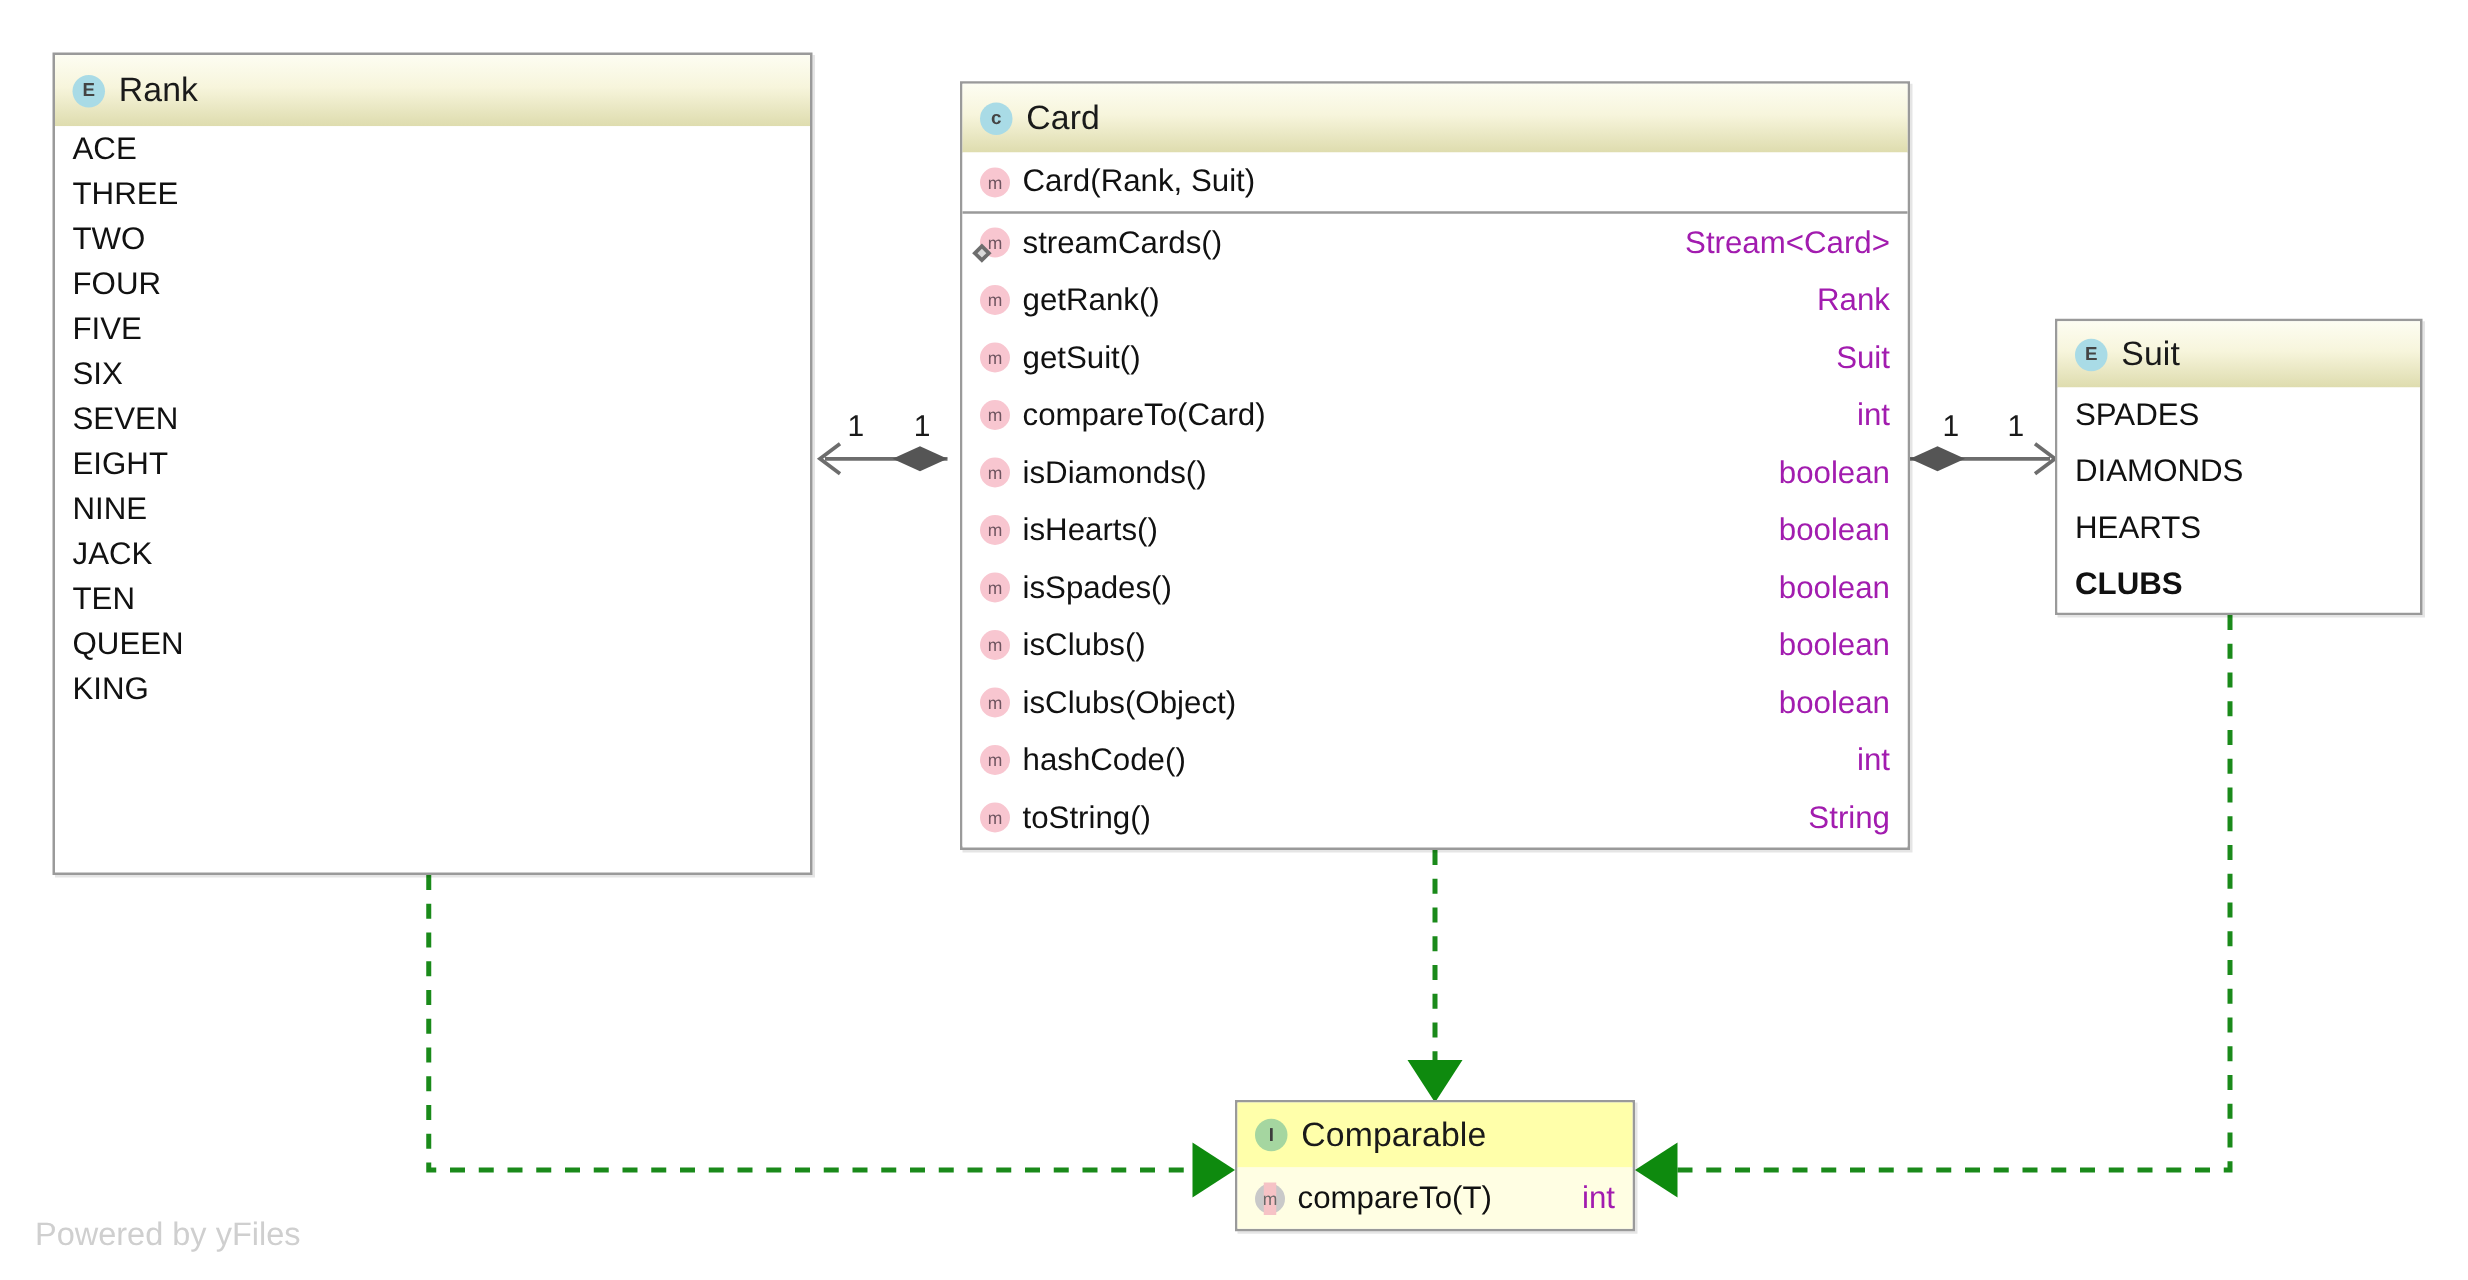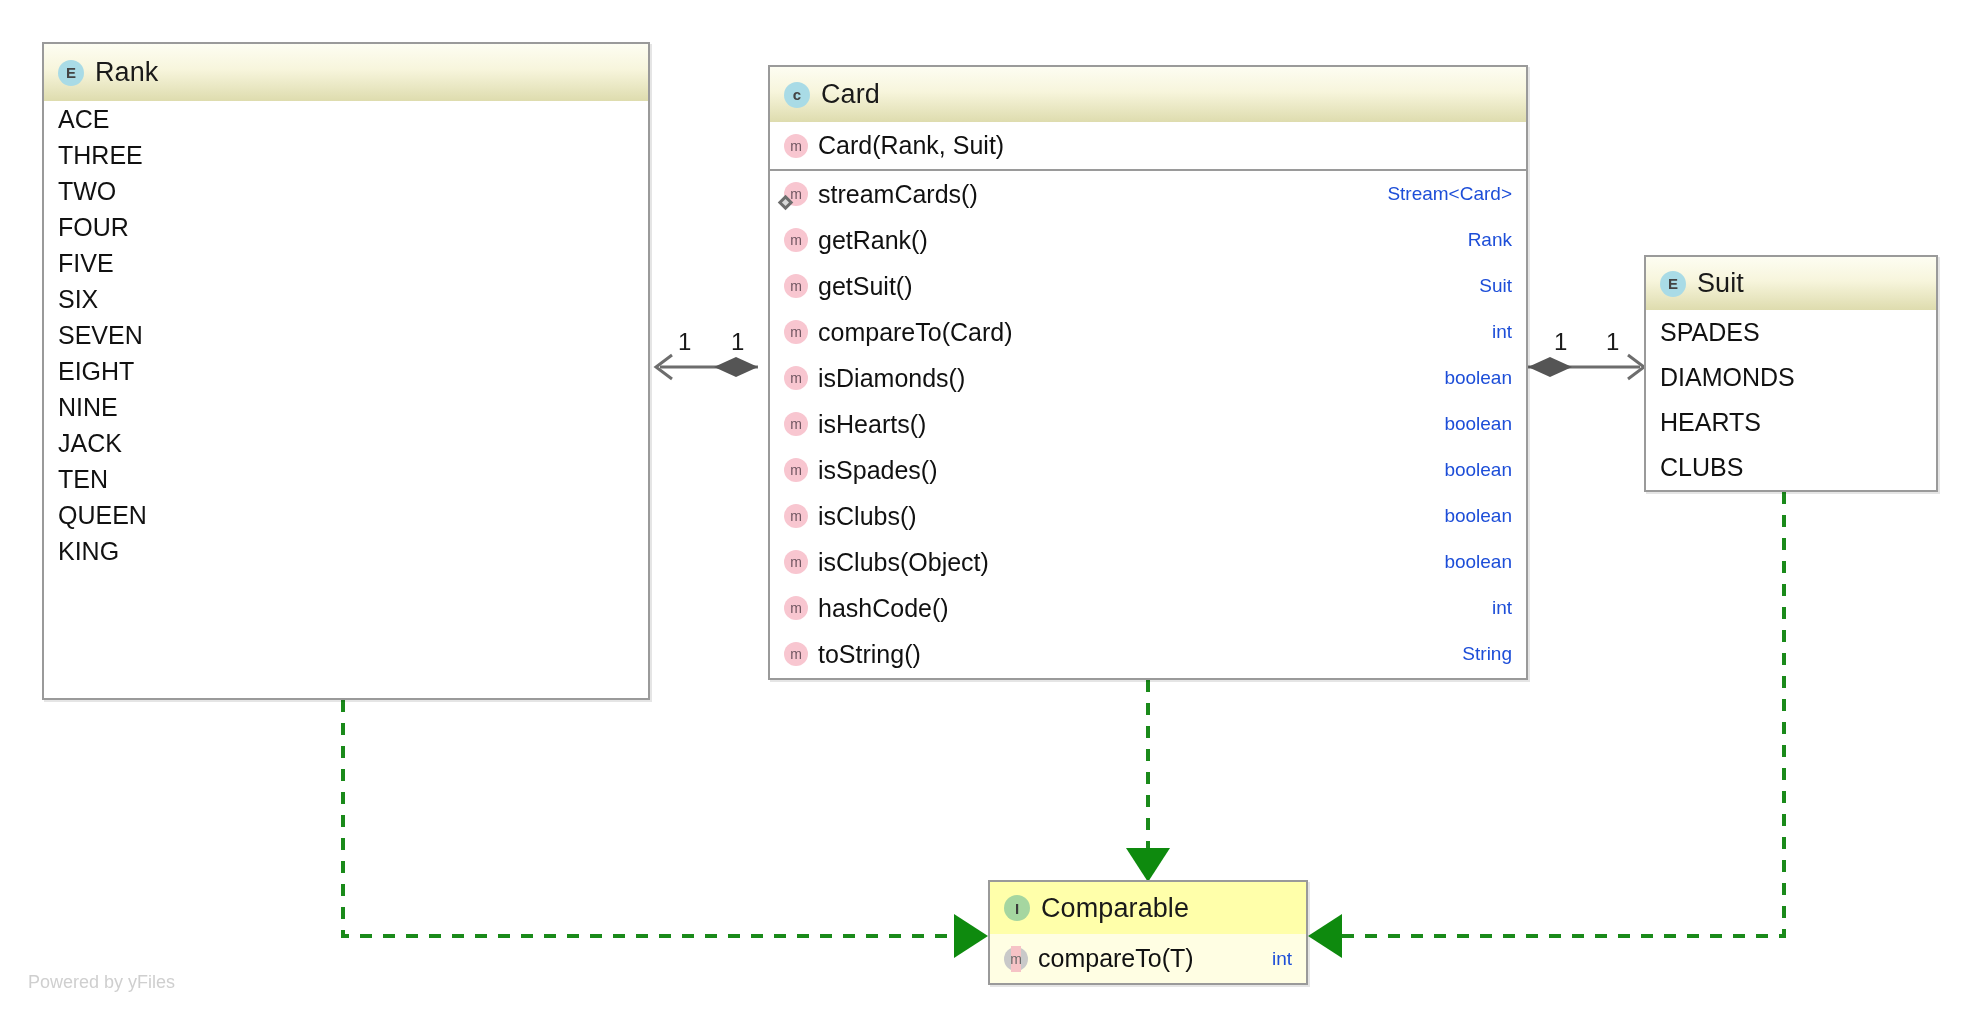--- a/index.html
+++ b/index.html
@@ -91,22 +91,22 @@
     padding: 0 14px;
     height: 36px;
     white-space: nowrap;
   }
   .row .rname {
     font-size: 25px;
     color: #111111;
   }
   .row .rtype {
     margin-left: auto;
-    font-size: 19px;
-    color: #1d4ed8;
+    font-size: 25px;
+    color: #a21caf;
     padding-left: 20px;
   }
 
   
   .lit {
     height: 36px;
     display: flex;
     align-items: center;
     box-sizing: border-box;
     padding: 0 14px;
@@ -190,21 +190,21 @@
     font-size: 24px;
     color: #1a1a1a;
     line-height: 1;
   }
 
   
   #watermark {
     position: absolute;
     left: 28px;
     top: 972px;
-    font-size: 18px;
+    font-size: 26px;
     color: #cfcfcf;
     white-space: nowrap;
   }
 </style>
 </head>
 <body>
 
 <div id="canvas">
 
   <svg id="edges" viewBox="0 0 1974 1024" width="1974" height="1024">
@@ -381,21 +381,21 @@
 
   <div class="uml-node" id="node-suit" style="left:1644px; top:255px; width:294px; height:237px;">
     <div class="uml-header" style="height:53px;">
       <span class="badge enum">E</span>
       <span class="uml-title">Suit</span>
     </div>
     <div class="uml-body">
       <div class="lit" style="height:45px;text-align:right;">SPADES</div>
       <div class="lit" style="height:45px;">DIAMONDS</div>
       <div class="lit" style="height:45px;">HEARTS</div>
-      <div class="lit" style="height:45px;">CLUBS</div>
+      <div class="lit" style="height:45px;font-weight:bold;">CLUBS</div>
     </div>
   </div>
 
   <div class="uml-node" id="node-comparable" style="left:988px; top:880px; width:320px; height:105px;">
     <div class="uml-header iface" style="height:52px;">
       <span class="badge iface">I</span>
       <span class="uml-title">Comparable</span>
     </div>
     <div class="uml-body iface">
       <div class="row" style="height:49px;">

